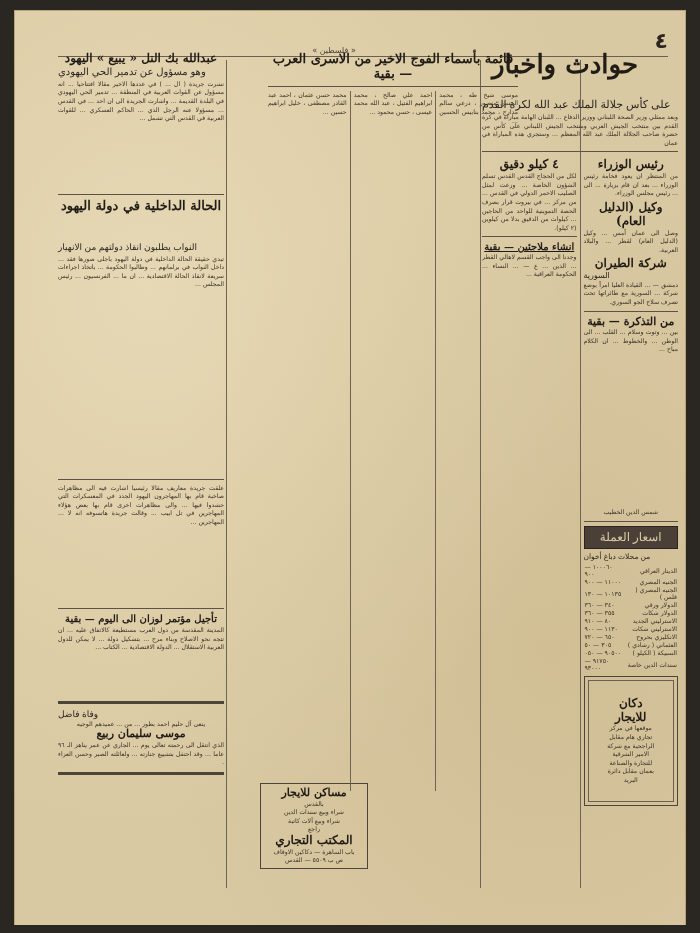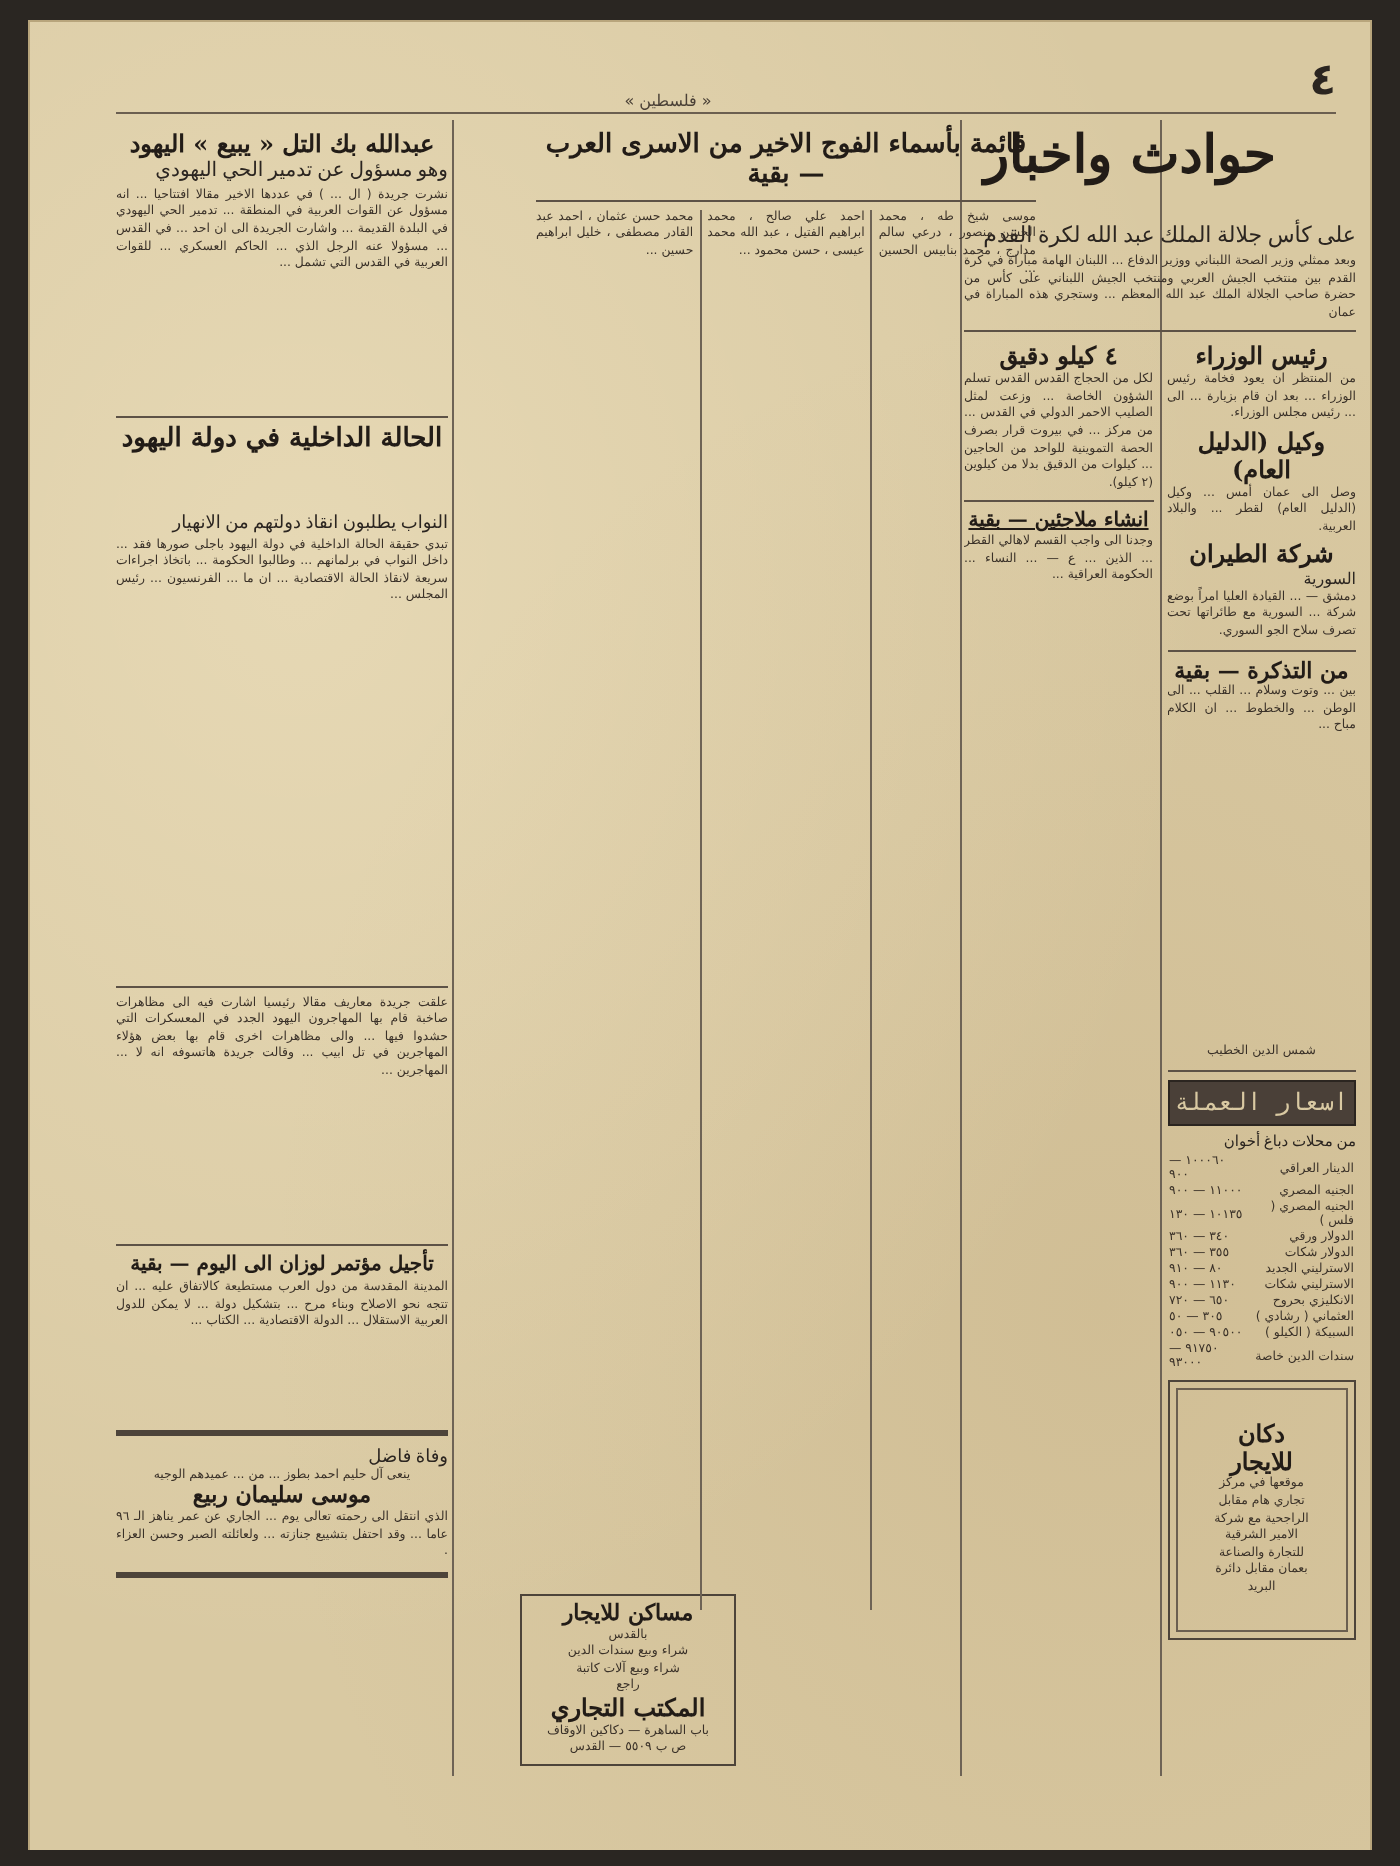--- a/index.html
+++ b/index.html
@@ -16,38 +16,38 @@
       radial-gradient(ellipse at 20% 30%, rgba(255,245,215,0.35), transparent 60%),
       radial-gradient(ellipse at 80% 70%, rgba(170,140,90,0.18), transparent 55%);
     color:#2b2520;
     direction:rtl;
     box-shadow: 0 0 0 1px #b8a57c inset;
   }
   .folio-rule { position:absolute; left:44px; right:18px; top:46px; height:1px; background:#6b5f50; }
   .folio-center { position:absolute; left:240px; width:160px; top:36px; text-align:center; font-size:8px; color:#4a4036; }
   .page-num { position:absolute; right:18px; top:18px; font-size:22px; font-weight:bold; color:#2b2520; }
 
-  .col { position:absolute; top:50px; bottom:42px; }
+  .col { position:absolute; top:36px; bottom:42px; }
   .col-rule { position:absolute; top:50px; bottom:40px; width:1px; background:#6e6355; }
 
   .headline { font-family:"DejaVu Serif", serif; font-weight:bold; text-align:center; color:#221c17; line-height:1.15; }
-  .sub { font-family:Liberation Serif, serif; text-align:right; color:#2b2520; line-height:1.2; }
+  .sub { font-family:Liberation Sans, sans-serif; text-align:left; color:#2b2520; line-height:1.2; }
   .txt { font-size:6.2px; line-height:8.6px; color:#3a3128; text-align:justify; }
   .hr { height:1px; background:#5d5246; margin:4px 0; }
   .hr-thick { height:3px; background:#4d443a; margin:5px 0; }
 
   .ad-box { border:1.5px solid #4d443a; padding:3px; text-align:center; }
   .ad-box .inner { border:1px solid #6b5f50; padding:16px; }
 
   .table-rates { width:100%; border-collapse:collapse; font-size:6.2px; color:#3a3128; }
   .table-rates td { padding:0.5px 1px; }
   .table-rates td.v { direction:ltr; text-align:left; }
 
   .banner {
-    background:#4a4038; color:#d9c9a2; font-family:Liberation Mono, monospace;
+    background:#4a4038; color:#d9c9a2; font-family:Liberation Serif, serif;
     font-size:12px; text-align:center; padding:3px 0; margin:3px 0;
     border:1px solid #2b2520;
   }
   .small-rule-v { width:1px; background:#6e6355; }
   .bottom-edge { position:absolute; left:14px; right:14px; bottom:5px; height:3px; background:#2a2622; }
 </style>
 </head>
 <body>
 
 <div class="page">

